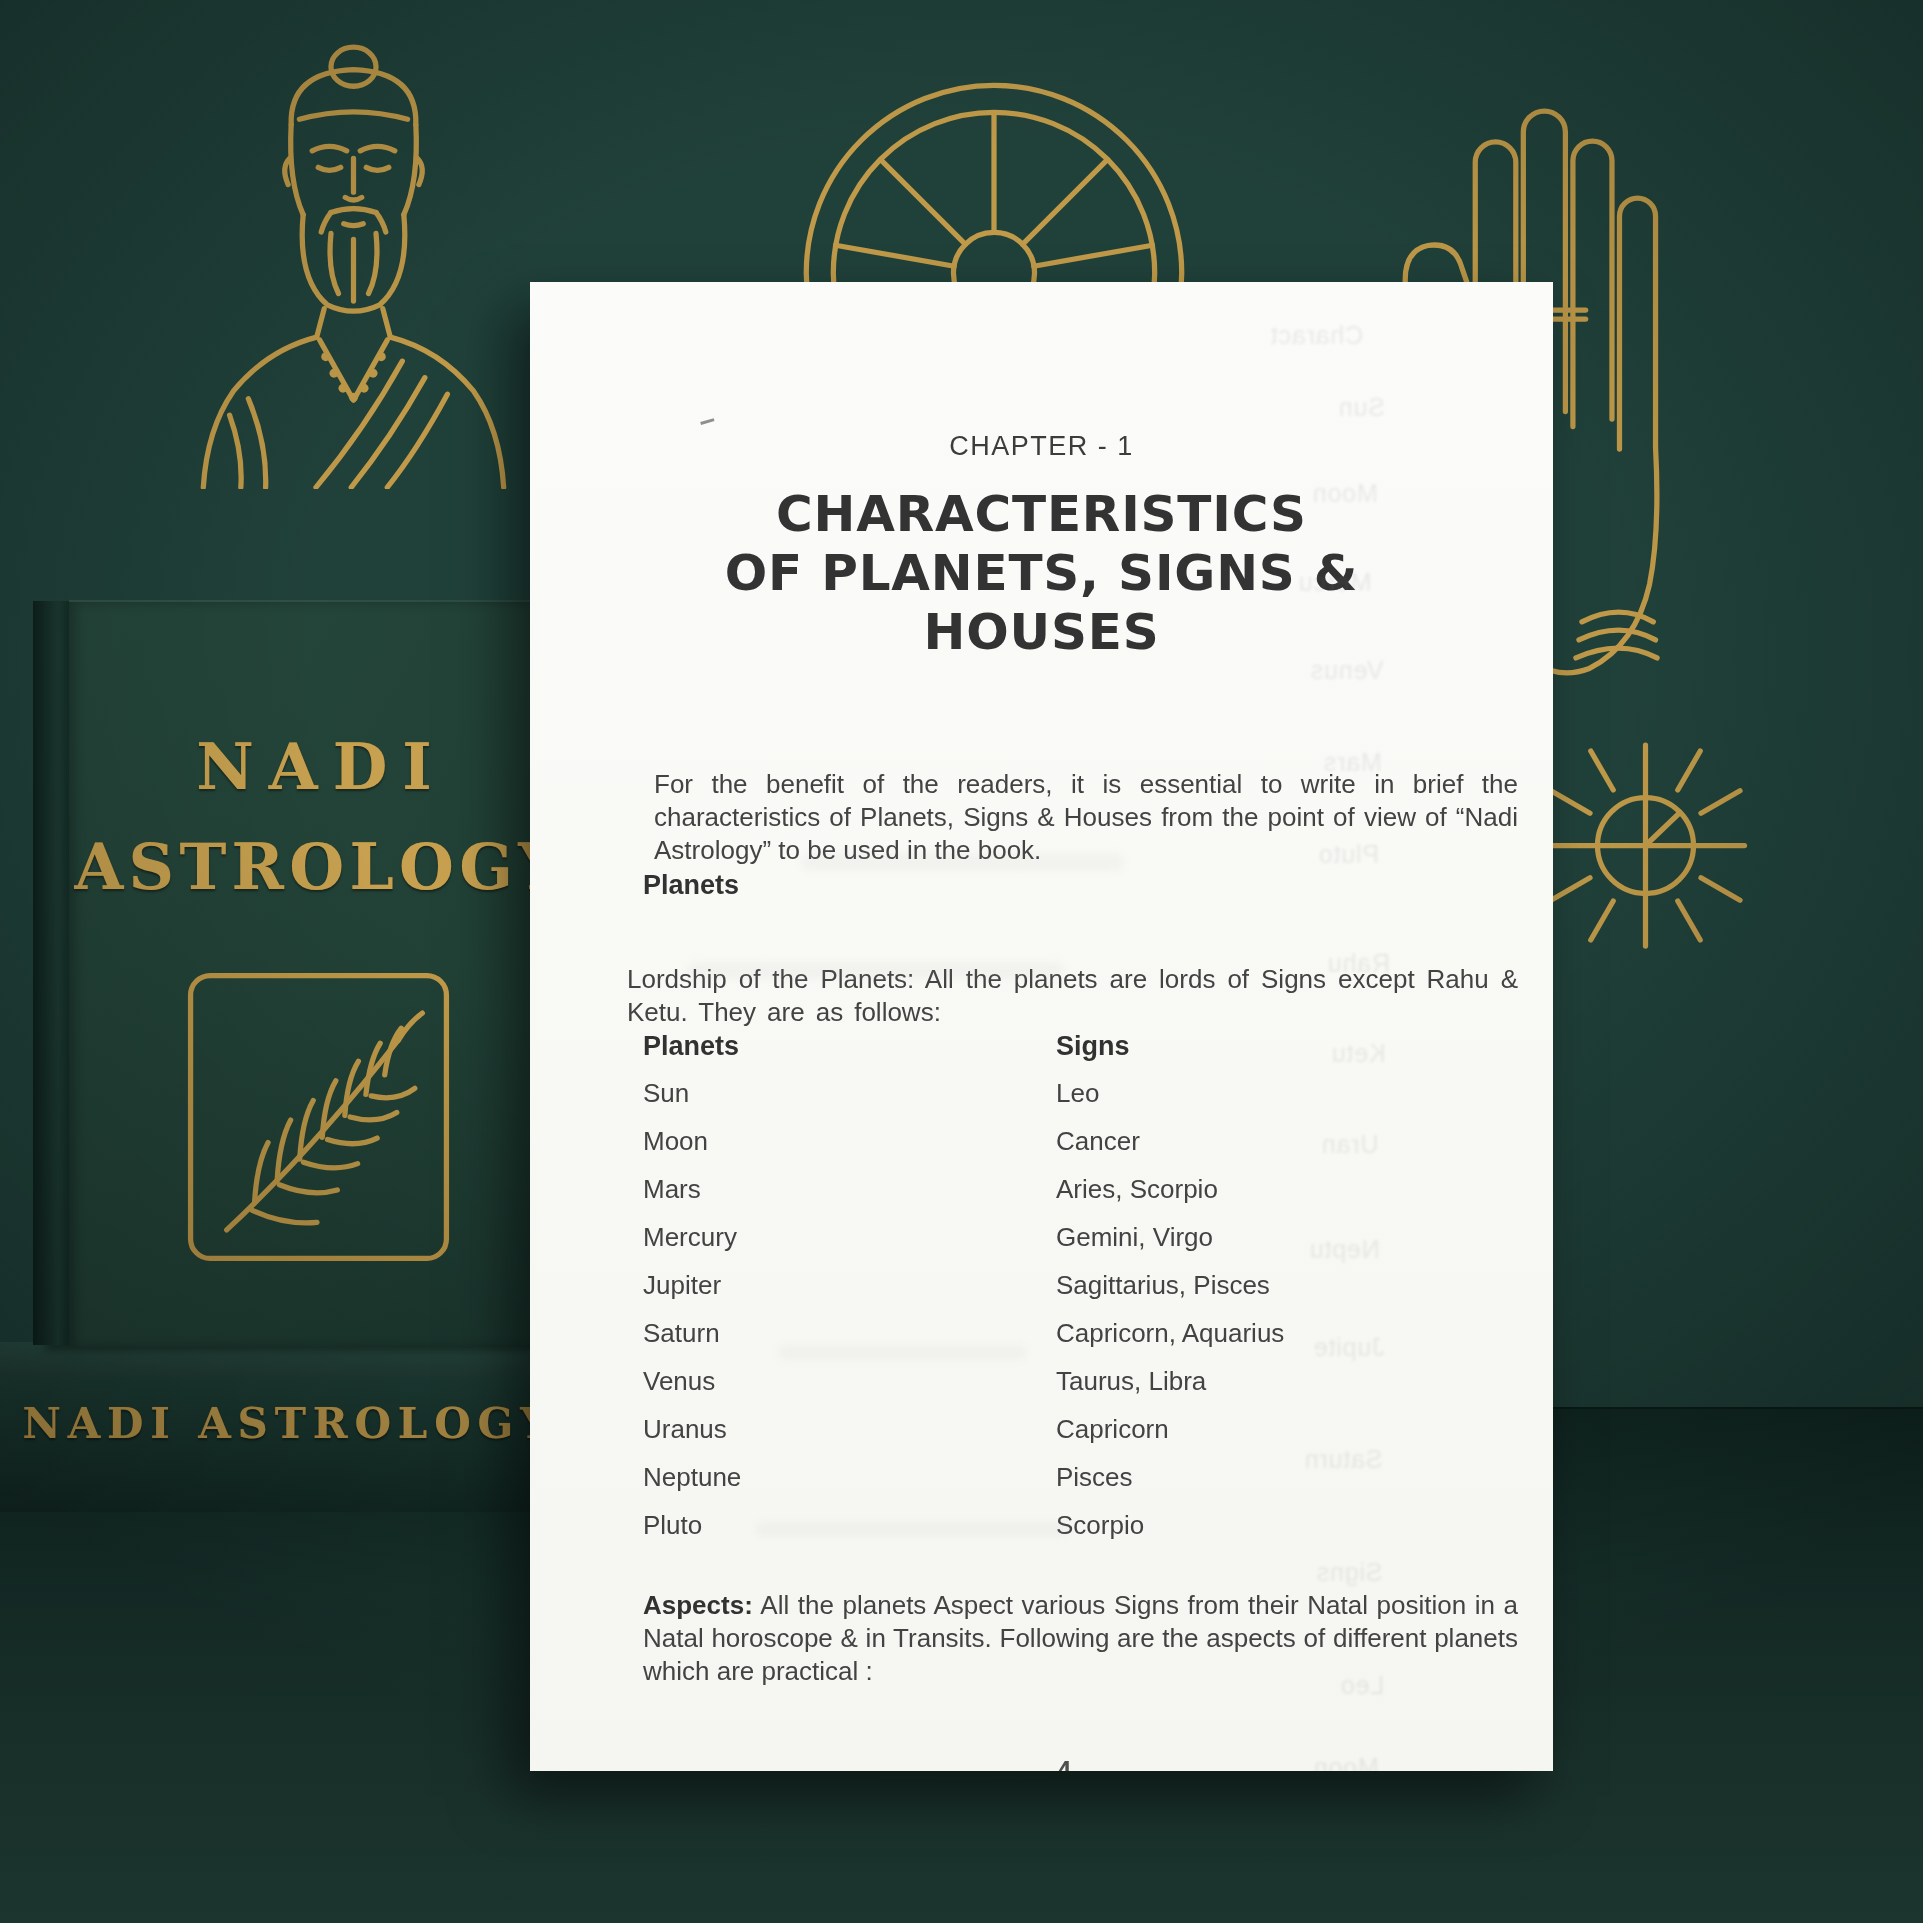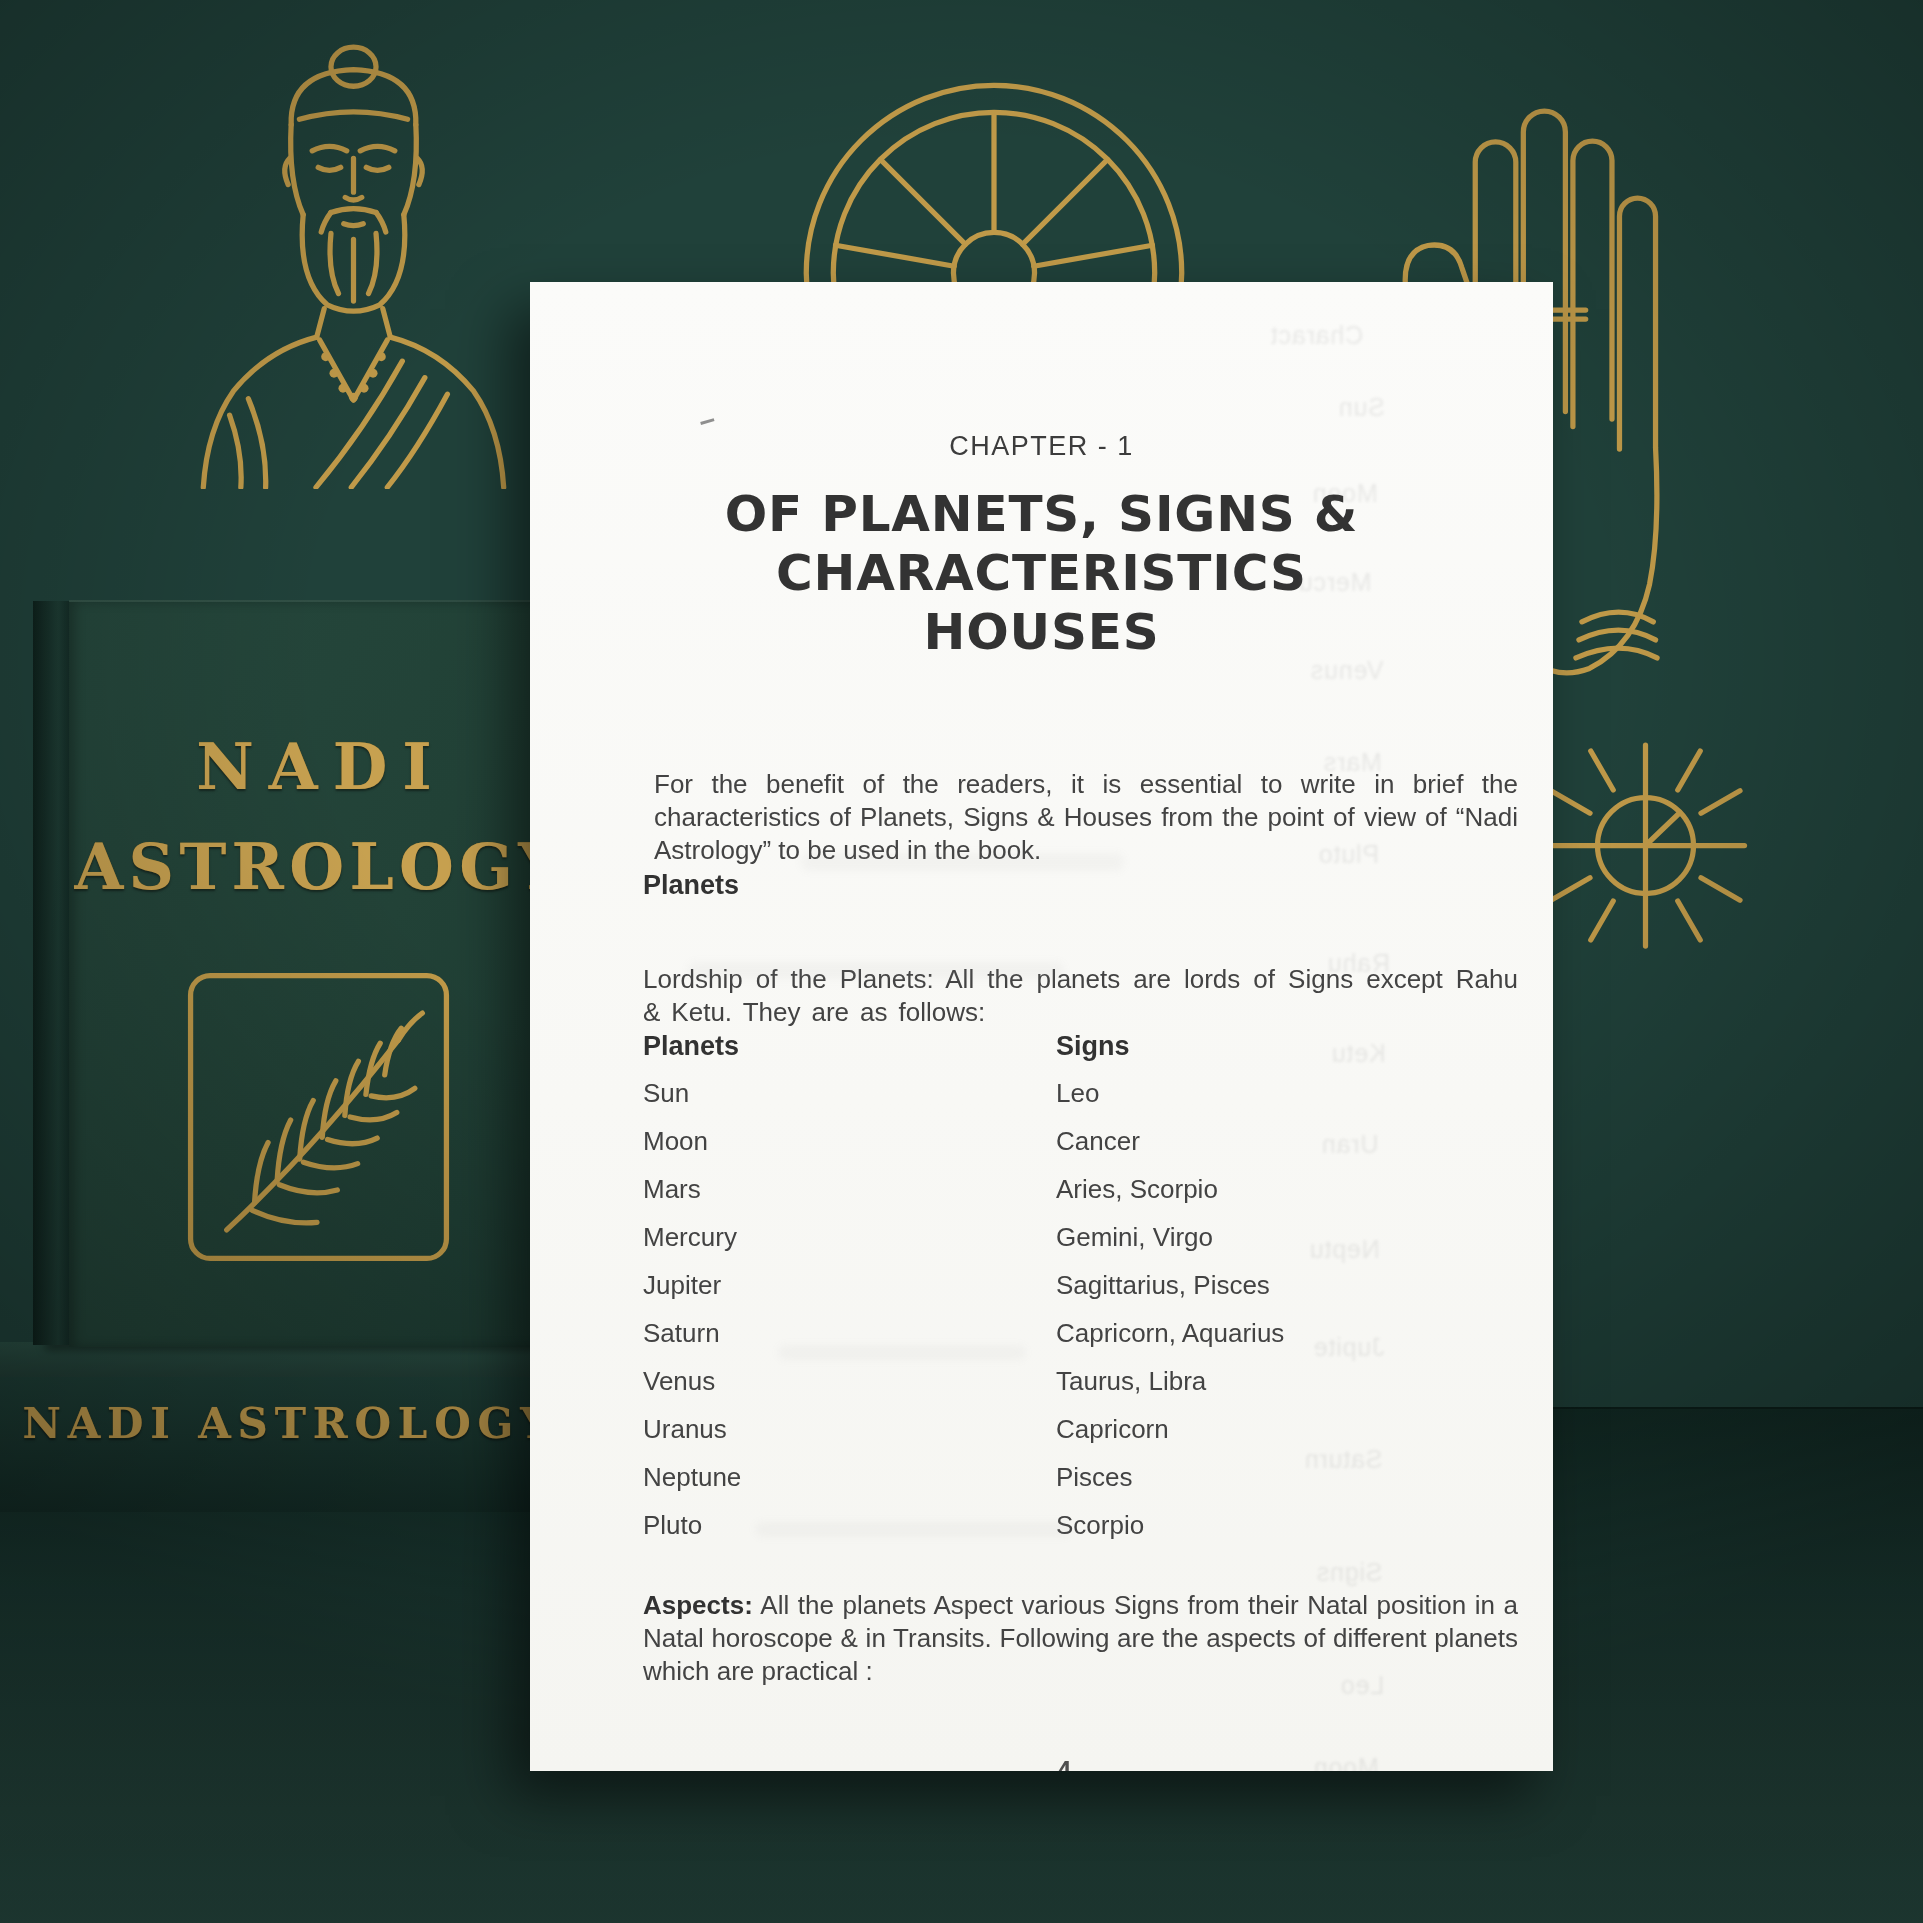--- a/index.html
+++ b/index.html
@@ -54,21 +54,21 @@
         box-shadow:-21px 25.6px 53px rgba(0,0,0,.5);overflow:hidden;
         color:#434343;padding-left:21px;}
   .page .chapter{position:absolute;top:149px;left:0;width:100%;text-align:center;
         font-size:27px;letter-spacing:1.5px;color:#3c3c3c;}
   .page .title{position:absolute;top:203px;left:0;width:100%;text-align:center;
         font-family:"DejaVu Sans","Liberation Sans",sans-serif;
         font-size:50px;font-weight:700;line-height:59px;color:#333;letter-spacing:0.8px;}
   .page .intro{position:absolute;top:460px;left:124px;right:35px;
         font-size:26px;line-height:33px;text-align:justify;}
   .page .sect{position:absolute;top:588px;left:113px;font-size:27px;font-weight:700;color:#323232;}
-  .page .lordship{position:absolute;top:655px;left:113px;right:35px;
+  .page .lordship{position:absolute;top:655px;left:97px;right:35px;
         font-size:26px;line-height:33px;text-align:justify;word-spacing:3.8px;}
   .page .ptable{position:absolute;top:748px;left:113px;right:35px;}
   .trow{display:flex;line-height:48px;font-size:26px;}
   .trow.head{line-height:33px;font-weight:700;color:#323232;font-size:27px;margin-bottom:6px;}
   .trow .c1{width:413px;}
   .trow .c2{flex:1;}
   .page .aspects{position:absolute;top:1281px;left:113px;right:35px;
         font-size:26px;line-height:33px;text-align:justify;}
   .page .aspects .b{font-weight:700;color:#323232;margin-right:7.5px;}
   .page .pageno{position:absolute;bottom:-13.5px;left:0;width:100%;text-align:center;
@@ -207,22 +207,22 @@
 
   <div class="vignette"></div>
 
   <div class="page">
 
     <div class="pen-mark"></div>
 
     <div class="chapter">CHAPTER - 1</div>
 
     <div class="title">
+      <div>CHARACTERISTICS</div>
       <div>OF PLANETS, SIGNS &amp;</div>
-      <div>CHARACTERISTICS</div>
       <div>HOUSES</div>
     </div>
 
     <p class="intro">For the benefit of the readers, it is essential to write in brief the characteristics of Planets, Signs &amp; Houses from the point of view of “Nadi Astrology” to be used in the book.</p>
 
     <div class="sect">Planets</div>
 
     <p class="lordship">Lordship of the Planets: All the planets are lords of Signs except Rahu &amp; Ketu. They are as follows:</p>
 
     <div class="ptable">

